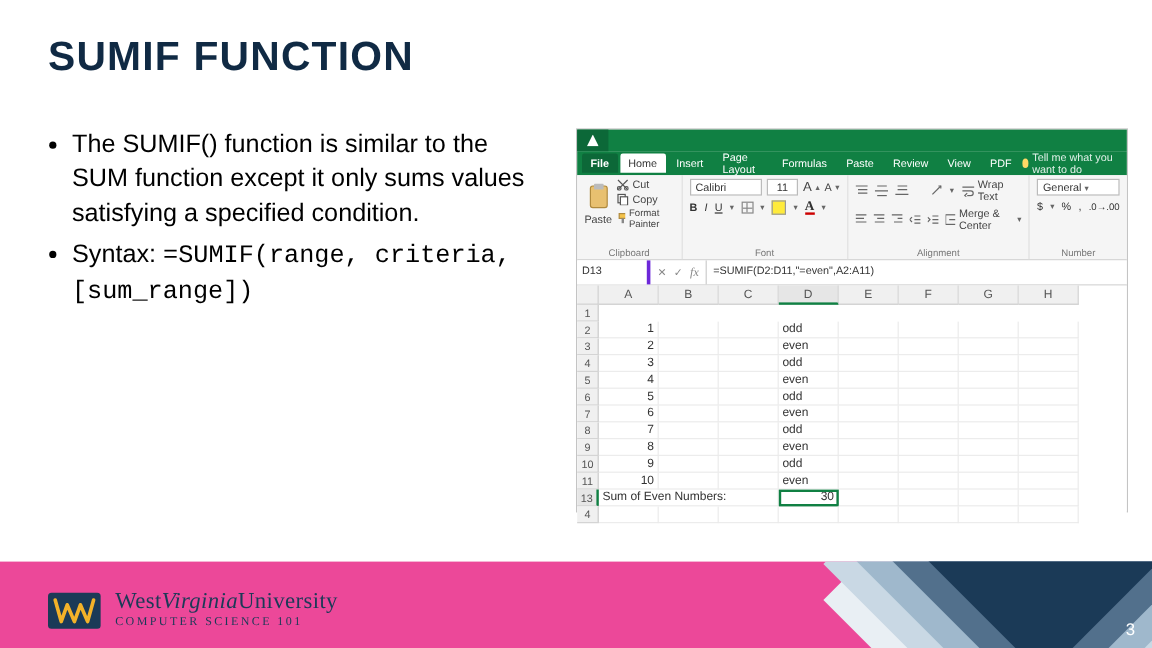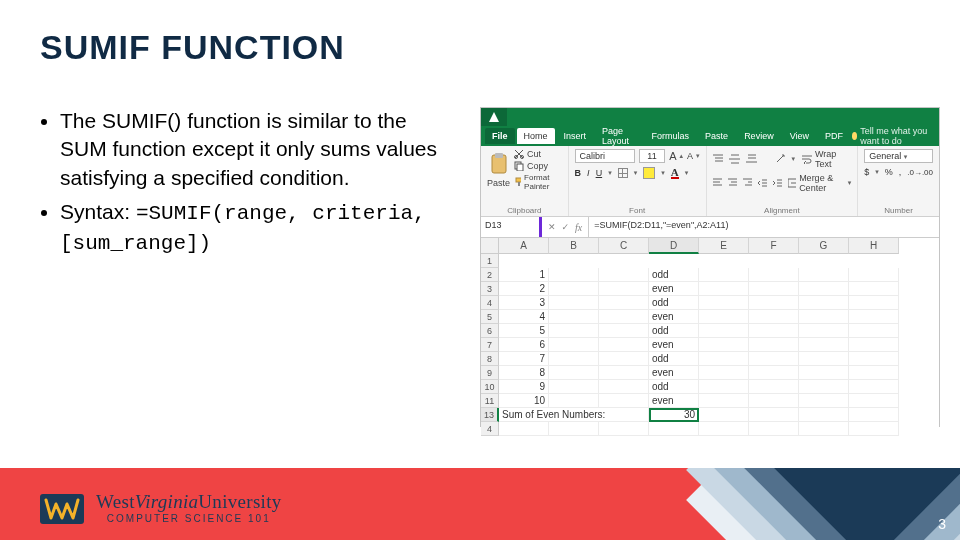--- a/index.html
+++ b/index.html
@@ -246,23 +246,22 @@
     outline: 2px solid #108043;
     outline-offset: -2px;
     background: #fff;
   }
 
   
   .footer {
     position: absolute;
     left: 0; right: 0; bottom: 0;
     height: 72px;
-    background: #ef4444;
+    background: #ec4899;
     overflow: hidden;
-    text-align: center;
   }
   .chevrons {
     position: absolute;
     right: 0; bottom: -30px;
     width: 380px; height: 200px;
     opacity: 1;
   }
   .chevrons div {
     position: absolute;
     right: -40px;
@@ -293,20 +292,21 @@
     font-family: "Times New Roman", Georgia, serif;
     font-size: 19px;
     letter-spacing: .3px;
   }
   .wvu-main .ital { font-style: italic; }
   .wvu-sub {
     font-size: 10px;
     letter-spacing: 2px;
     color: #1b3a57;
     margin-top: 2px;
+    font-family: Liberation Serif, serif;
   }
   .page-num {
     position: absolute;
     right: 14px;
     bottom: 8px;
     color: #fff;
     font-size: 14px;
   }
 </style>
 </head>

